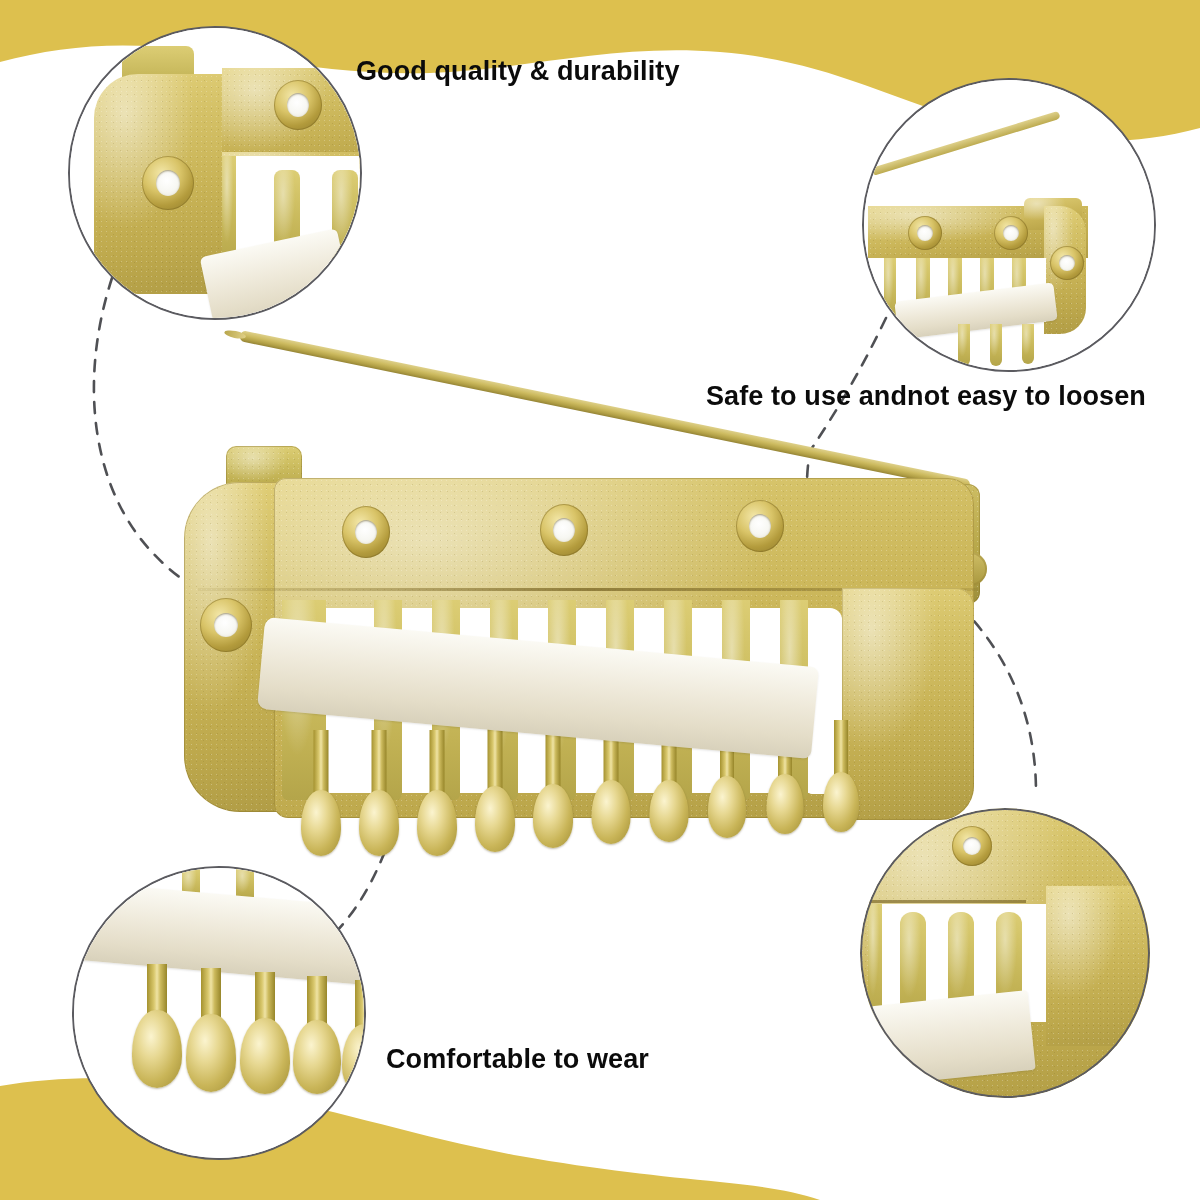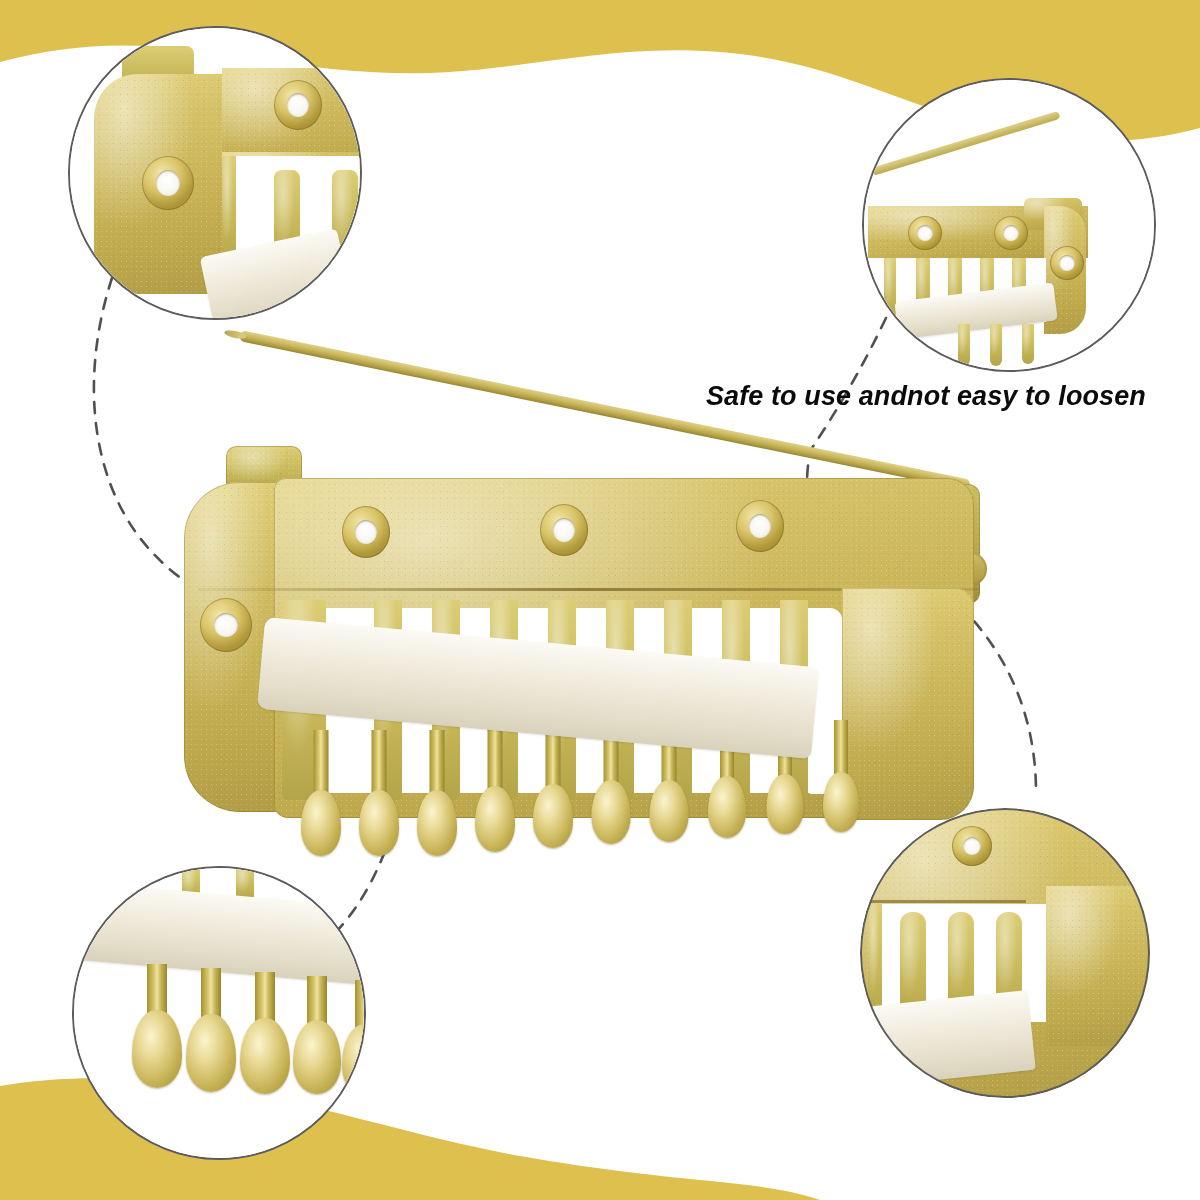--- a/index.html
+++ b/index.html
@@ -357,18 +357,20 @@
     <div class="eyelet" style="left:92px;top:18px;width:40px;height:40px;">
       <div class="hole" style="left:11px;top:11px;width:18px;height:18px;"></div>
     </div>
 
     <div class="fabric" style="left:14px;top:190px;width:158px;height:80px;transform:rotate(-6deg);border-radius:4px;"></div>
 
     <div style="position:absolute;inset:0;border-radius:50%;
                 box-shadow:0 0 0 2px #5b5b60 inset;"></div>
   </div>
 
-
-  <div class="caption" style="left:706px;top:383px;font-style:italic;">Safe to use andnot easy to loosen</div>
-
+  <div class="caption" style="left:356px;top:58px;">Good quality &amp; durability</div>
+
+  <div class="caption" style="left:706px;top:383px;">Safe to use andnot easy to loosen</div>
+
+  <div class="caption" style="left:386px;top:1046px;">Comfortable to wear</div>
 
 
 </div>
 
 </body></html>

